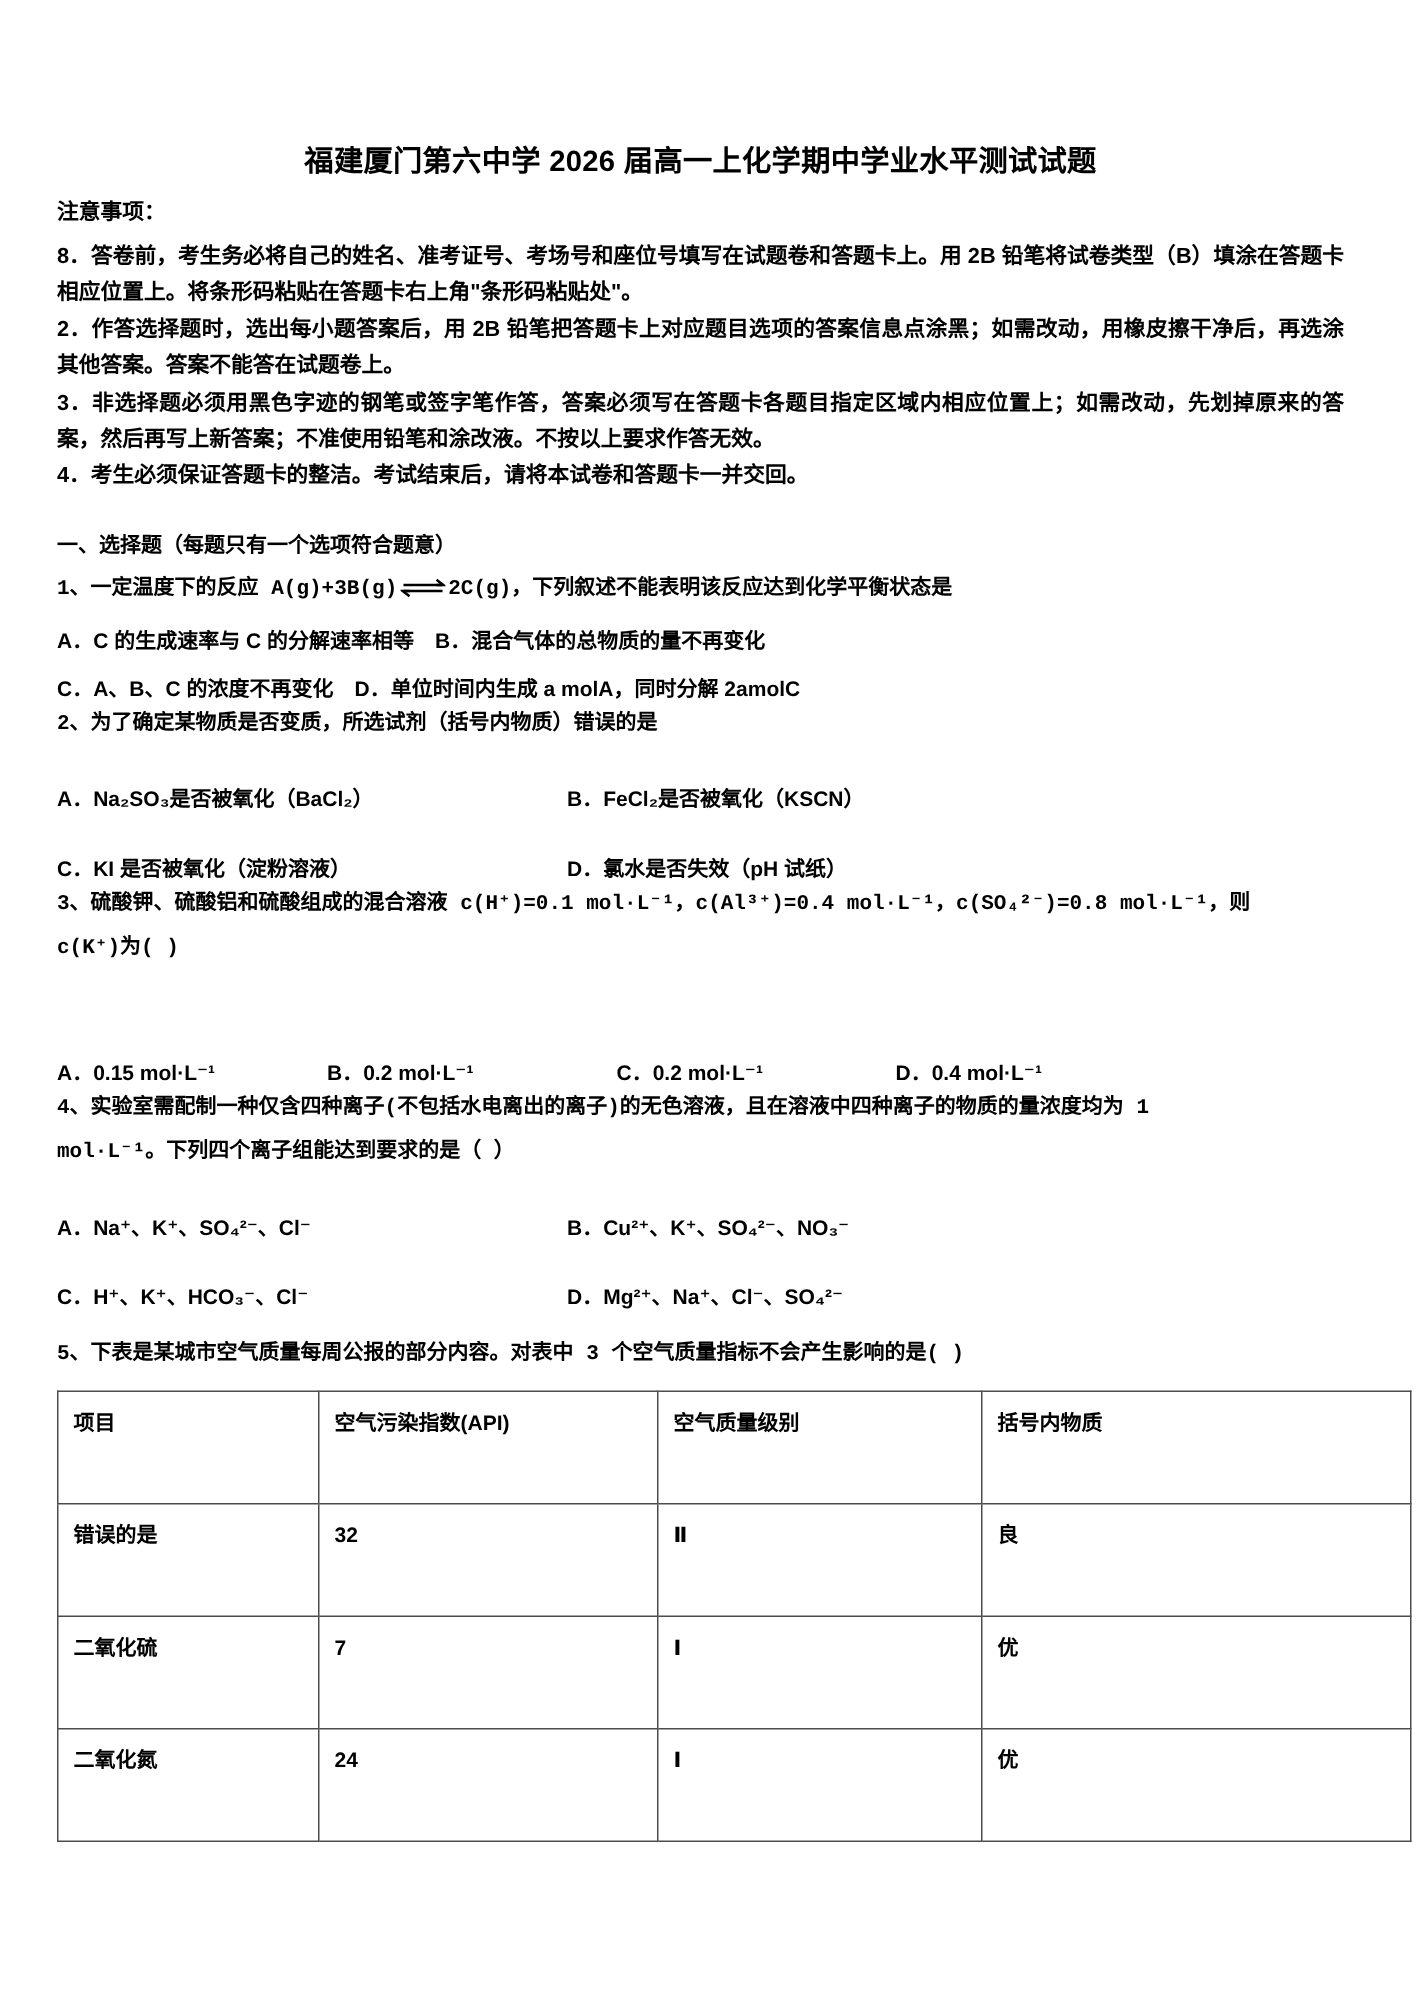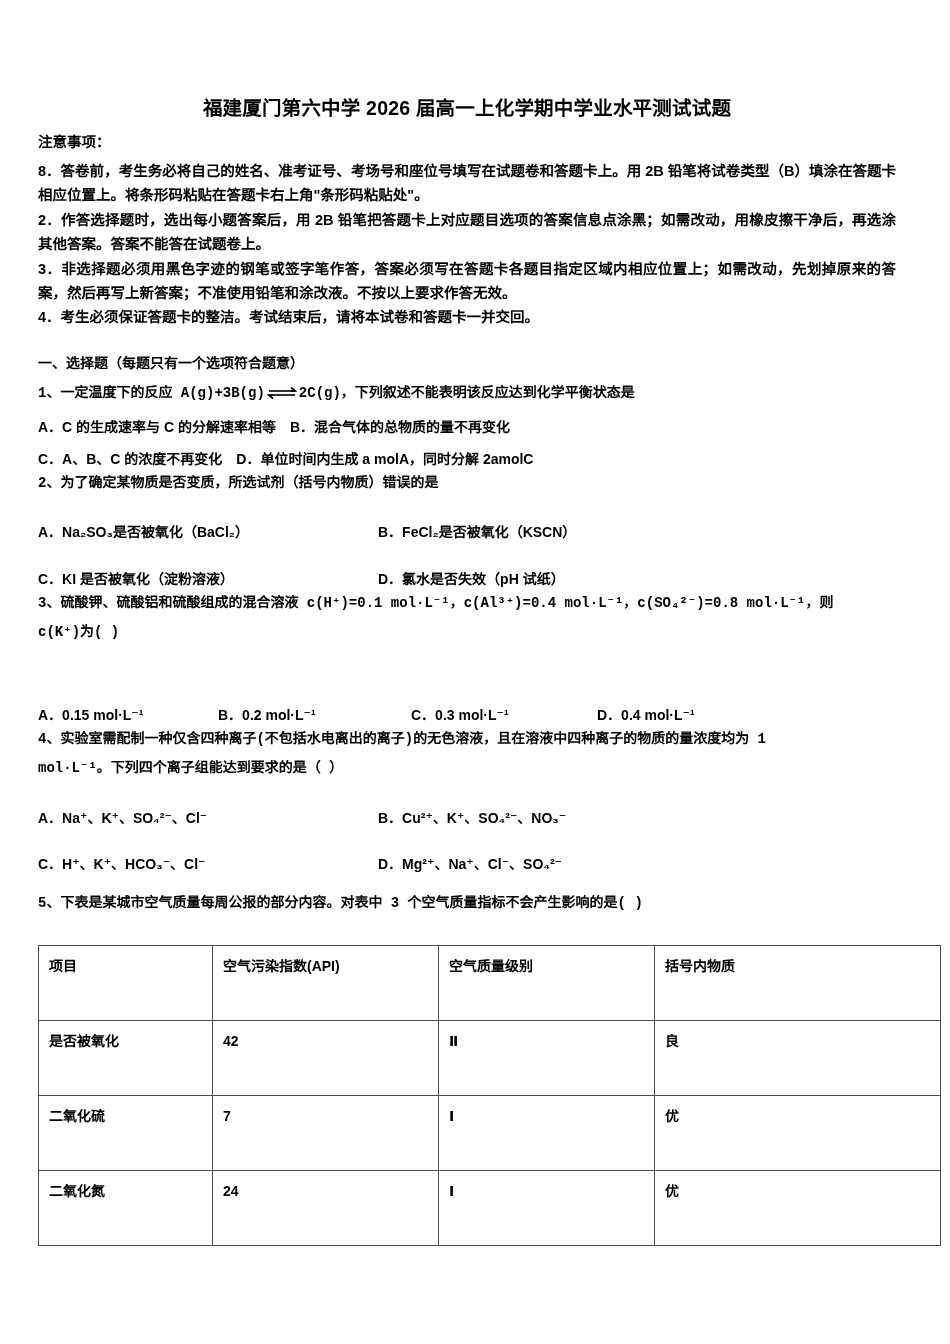--- a/index.html
+++ b/index.html
@@ -113,21 +113,21 @@
     height: 12px;
     vertical-align: middle;
     margin: 0 2px;
   }
   .eq-arrow svg { position: absolute; left: 0; top: -2px; }
 
   
   .aq-table {
     border-collapse: collapse;
     width: 858px;
-    margin-top: 28px;
+    margin-top: 10px;
     table-layout: fixed;
     padding-left: 18px;
   }
   .aq-table td {
     border: 1px solid #4c4c4c;
     vertical-align: top;
     padding: 11px 0 0 10px;
     font-family: "Liberation Sans", "DejaVu Sans", sans-serif;
     font-size: 14px;
     font-weight: bold;
@@ -179,21 +179,21 @@
         <div class="c2">D．氯水是否失效（pH 试纸）</div>
       </div>
     </div>
 
     <div>
       <p class="q-stem"><span>3、</span><span>硫酸钾、硫酸铝和硫酸组成的混合溶液 c(H⁺)=0.1 mol·L⁻¹，c(Al³⁺)=0.4 mol·L⁻¹，c(SO₄²⁻)=0.8 mol·L⁻¹，则</span></p>
       <p class="q-stem">c(K⁺)为(    )</p>
       <div class="opt-row cols4">
         <div class="k1">A．0.15 mol·L⁻¹</div>
         <div class="k2">B．0.2 mol·L⁻¹</div>
-        <div class="k3">C．0.3 mol·L⁻¹</div>
+        <div class="k3">C．0.2 mol·L⁻¹</div>
         <div class="k4">D．0.4 mol·L⁻¹</div>
       </div>
     </div>
 
     <div>
       <p class="q-stem"><span>4、</span><span>实验室需配制一种仅含四种离子(不包括水电离出的离子)的无色溶液，且在溶液中四种离子的物质的量浓度均为 1</span></p>
       <p class="q-stem">mol·L⁻¹。下列四个离子组能达到要求的是（    ）</p>
       <div class="opt-row cols2">
         <div class="c1">A．Na⁺、K⁺、SO₄²⁻、Cl⁻</div>
         <div class="c2">B．Cu²⁺、K⁺、SO₄²⁻、NO₃⁻</div>
@@ -209,22 +209,22 @@
 
       <table class="aq-table">
         <tbody>
           <tr>
             <td class="c-item">项目</td>
             <td class="c-api">空气污染指数(API)</td>
             <td class="c-level">空气质量级别</td>
             <td class="c-desc">括号内物质</td>
           </tr>
           <tr>
-            <td class="c-item">是否被氧化</td>
-            <td class="c-api">42</td>
+            <td class="c-item">错误的是</td>
+            <td class="c-api">32</td>
             <td class="c-level">Ⅱ</td>
             <td class="c-desc">良</td>
           </tr>
           <tr>
             <td class="c-item">二氧化硫</td>
             <td class="c-api">7</td>
             <td class="c-level">Ⅰ</td>
             <td class="c-desc">优</td>
           </tr>
           <tr>

